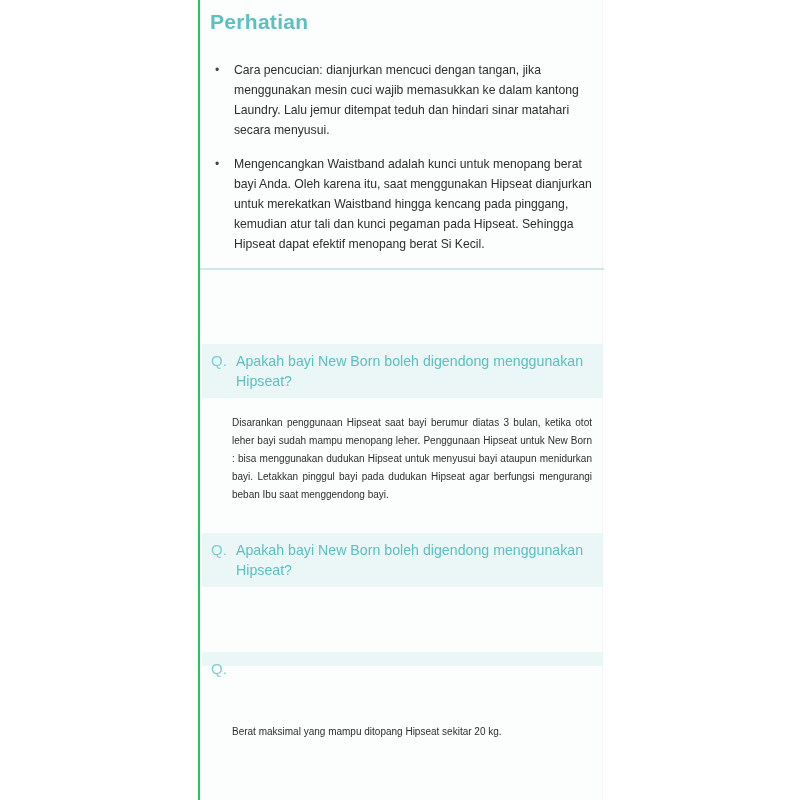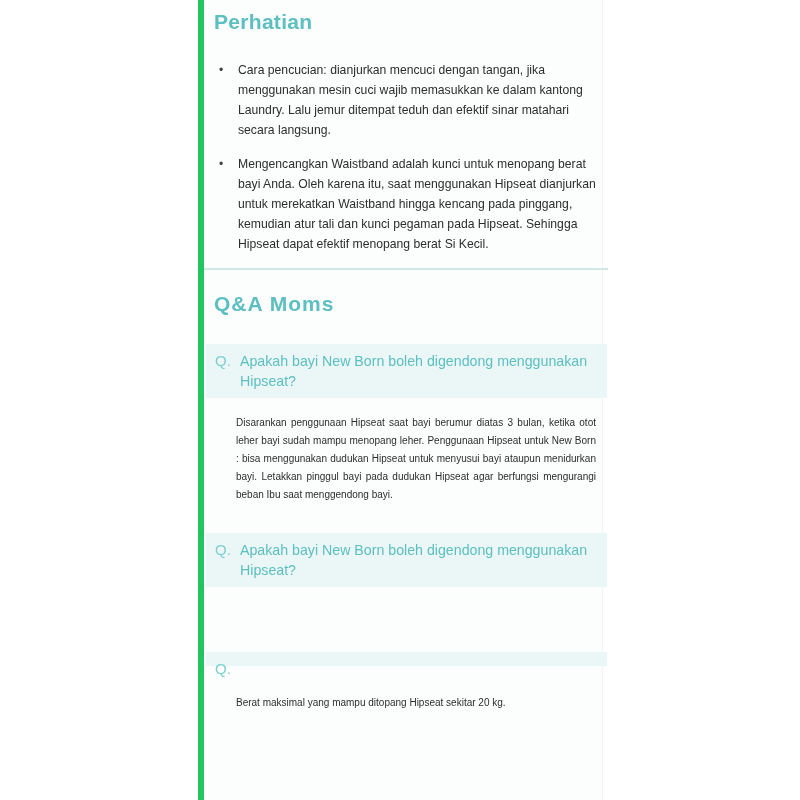--- a/index.html
+++ b/index.html
@@ -7,21 +7,21 @@
       width: 800px; height: 800px;
       background: #ffffff;
       overflow: hidden;
       font-family: "Liberation Sans", "DejaVu Sans", sans-serif;
     }
     .panel {
       position: absolute;
       left: 198px; top: 0;
       width: 405px; height: 800px;
       background: #fcfdfd;
-      border-left: 6px solid #22c55e;
+      border-left: 2px solid #22c55e;
       border-right: 1px solid #f2f4f4;
     }
     .section-title {
       position: absolute;
       left: 10px;
       color: #5cbfc1;
       font-weight: bold;
       font-size: 21px;
       letter-spacing: 0.3px;
     }
@@ -85,41 +85,40 @@
 </head>
 <body>
 
 <div class="panel">
 
   <h2 id="perhatian-title" class="section-title">Perhatian</h2>
 
   <ul class="bullets">
     <li>
       <span class="dot">•</span>
-      <span>Cara pencucian: dianjurkan mencuci dengan tangan, jika menggunakan mesin cuci wajib memasukkan ke dalam kantong Laundry. Lalu jemur ditempat teduh dan efektif sinar matahari secara langsung.</span>
+      <span>Cara pencucian: dianjurkan mencuci dengan tangan, jika menggunakan mesin cuci wajib memasukkan ke dalam kantong Laundry. Lalu jemur ditempat teduh dan hindari sinar matahari secara menyusui.</span>
     </li>
     <li>
       <span class="dot">•</span>
       <span>Mengencangkan Waistband adalah kunci untuk menopang berat bayi Anda. Oleh karena itu, saat menggunakan Hipseat dianjurkan untuk merekatkan Waistband hingga kencang pada pinggang, kemudian atur tali dan kunci pegaman pada Hipseat. Sehingga Hipseat dapat efektif menopang berat Si Kecil.</span>
     </li>
   </ul>
 
   <div class="divider"></div>
 
-  <h2 id="qa-title" class="section-title">Q&amp;A Moms</h2>
 
   <div class="q-box" style="top:344px;">
     <span class="q-mark">Q.</span>
     <span>Apakah bayi New Born boleh digendong menggunakan Hipseat?</span>
   </div>
   <div class="answer" style="top:405px;">Disarankan penggunaan Hipseat saat bayi berumur diatas 3 bulan, ketika otot leher bayi sudah mampu menopang leher. Penggunaan Hipseat untuk New Born : bisa menggunakan dudukan Hipseat untuk menyusui bayi ataupun menidurkan bayi. Letakkan pinggul bayi pada dudukan Hipseat agar berfungsi mengurangi beban Ibu saat menggendong bayi.</div>
 
   <div class="q-box" style="top:533px;">
     <span class="q-mark">Q.</span>
     <span>Apakah bayi New Born boleh digendong menggunakan Hipseat?</span>
   </div>
 
   <div class="q-box" style="top:652px;">
     <span class="q-mark">Q.</span>
   </div>
-  <div class="answer" style="top:685px; text-align:left;">Berat maksimal yang mampu ditopang Hipseat sekitar 20 kg.</div>
+  <div class="answer" style="top:714px; text-align:left;">Berat maksimal yang mampu ditopang Hipseat sekitar 20 kg.</div>
 
 </div>
 
 </body></html>

